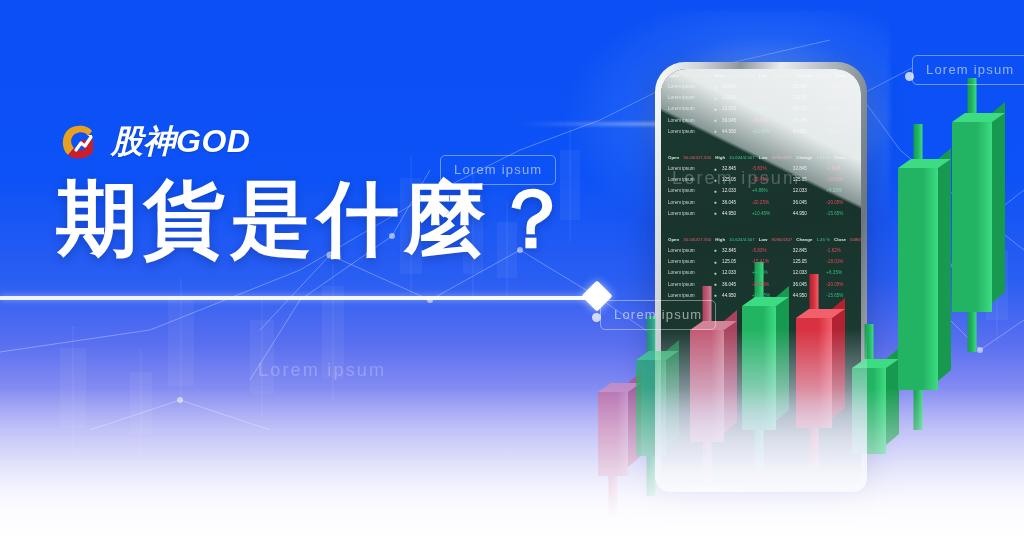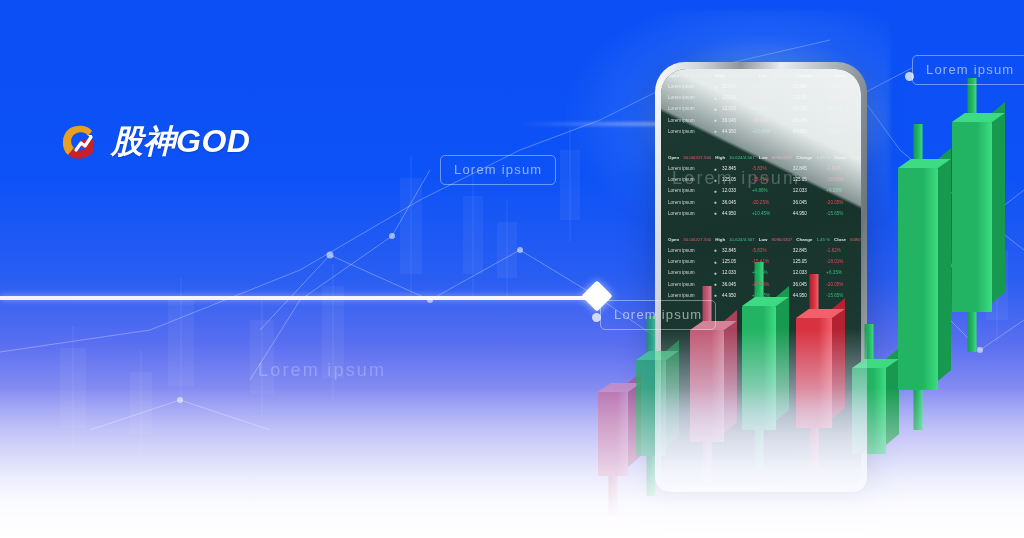--- a/index.html
+++ b/index.html
@@ -513,17 +513,18 @@
   <div class="logo">
     <svg width="44" height="44" viewBox="0 0 44 44">
       <path d="M34 11 C30 5, 18 4, 11 9 C3 15, 3 29, 10 35 L16 28 C12 24, 12 17, 17 14 C22 11, 28 12, 30 16 Z" fill="#e8a020"></path>
       <path d="M10 35 C17 41, 30 39, 35 32 L35 20 L23 20 L23 27 L28 27 C26 31, 20 32, 16 28 Z" fill="#c8202a"></path>
       <path d="M18 30 L23 23 L27 26 L33 17" stroke="#ffffff" stroke-width="3.2" fill="none" stroke-linecap="round" stroke-linejoin="round"></path>
       <path d="M30 15 L34 15 L34 19" fill="#ffffff"></path>
     </svg>
     <span class="logo-text">股神GOD</span>
   </div>
 
+  <div class="headline">期貨是什麼？</div>
   <div class="divider"></div>
   <div class="divider-diamond"></div>
 
   <div class="fade-bottom"></div>
 </div>
 
 </body></html>

